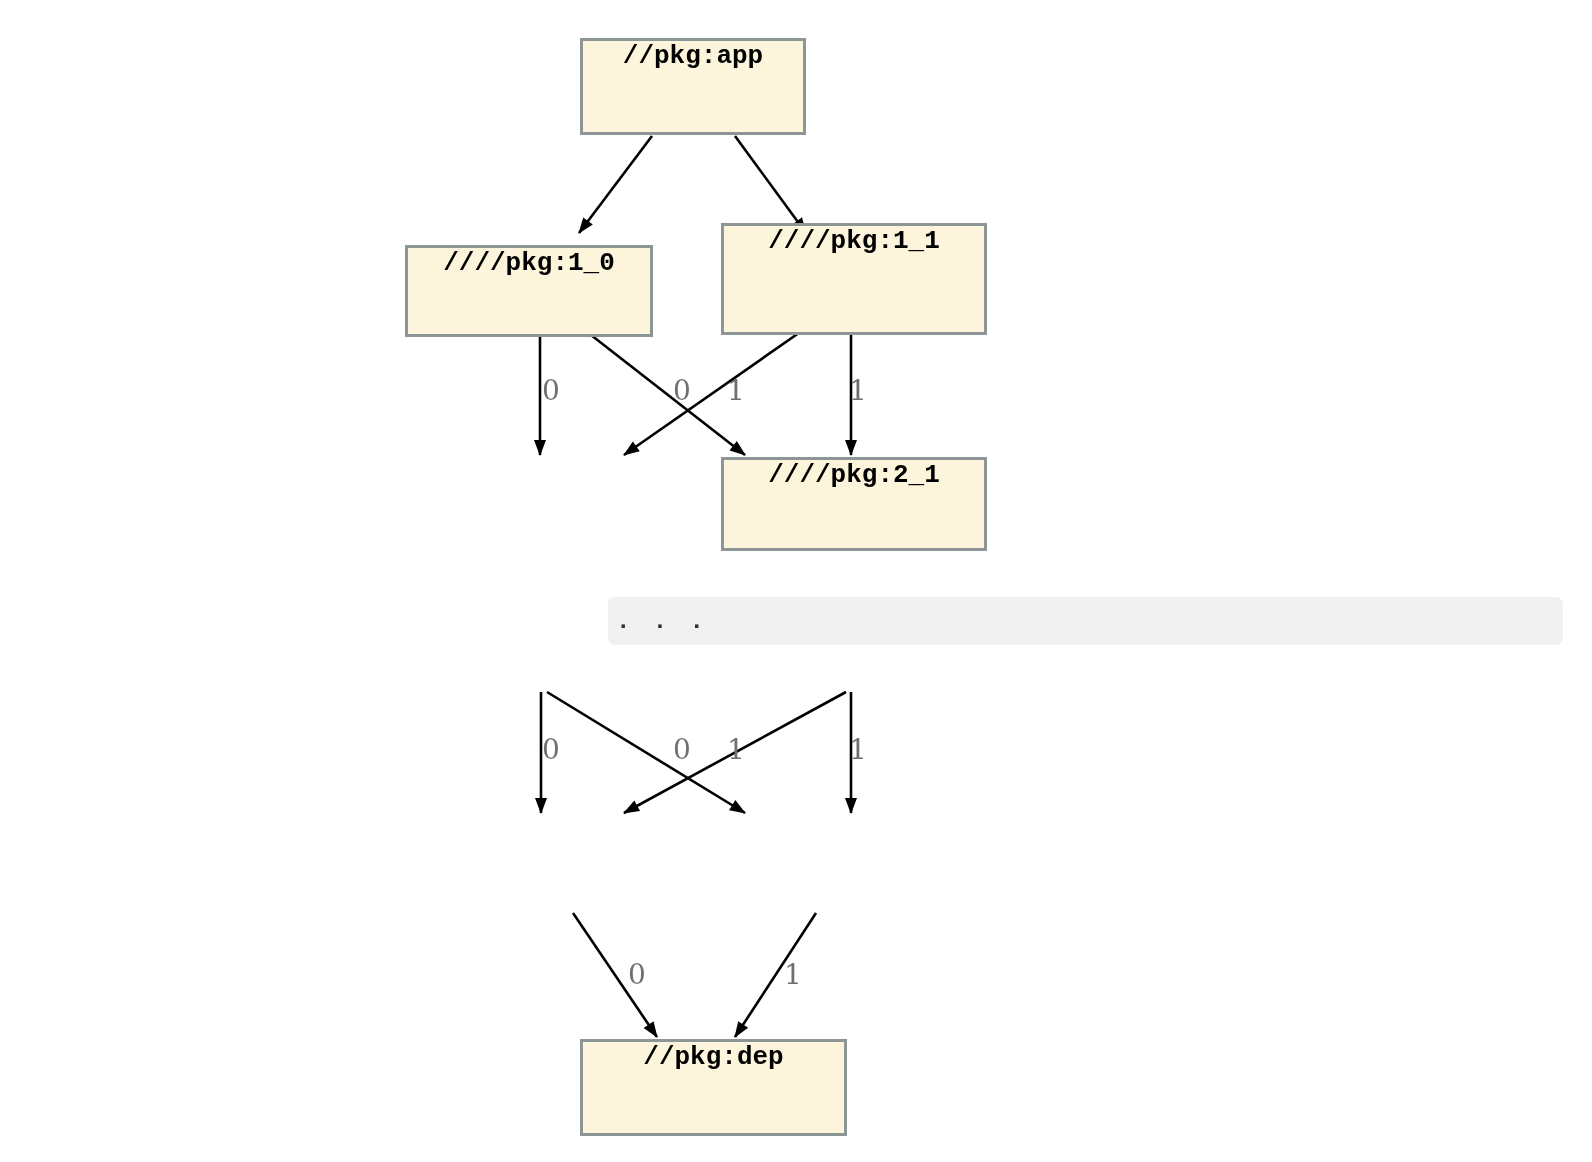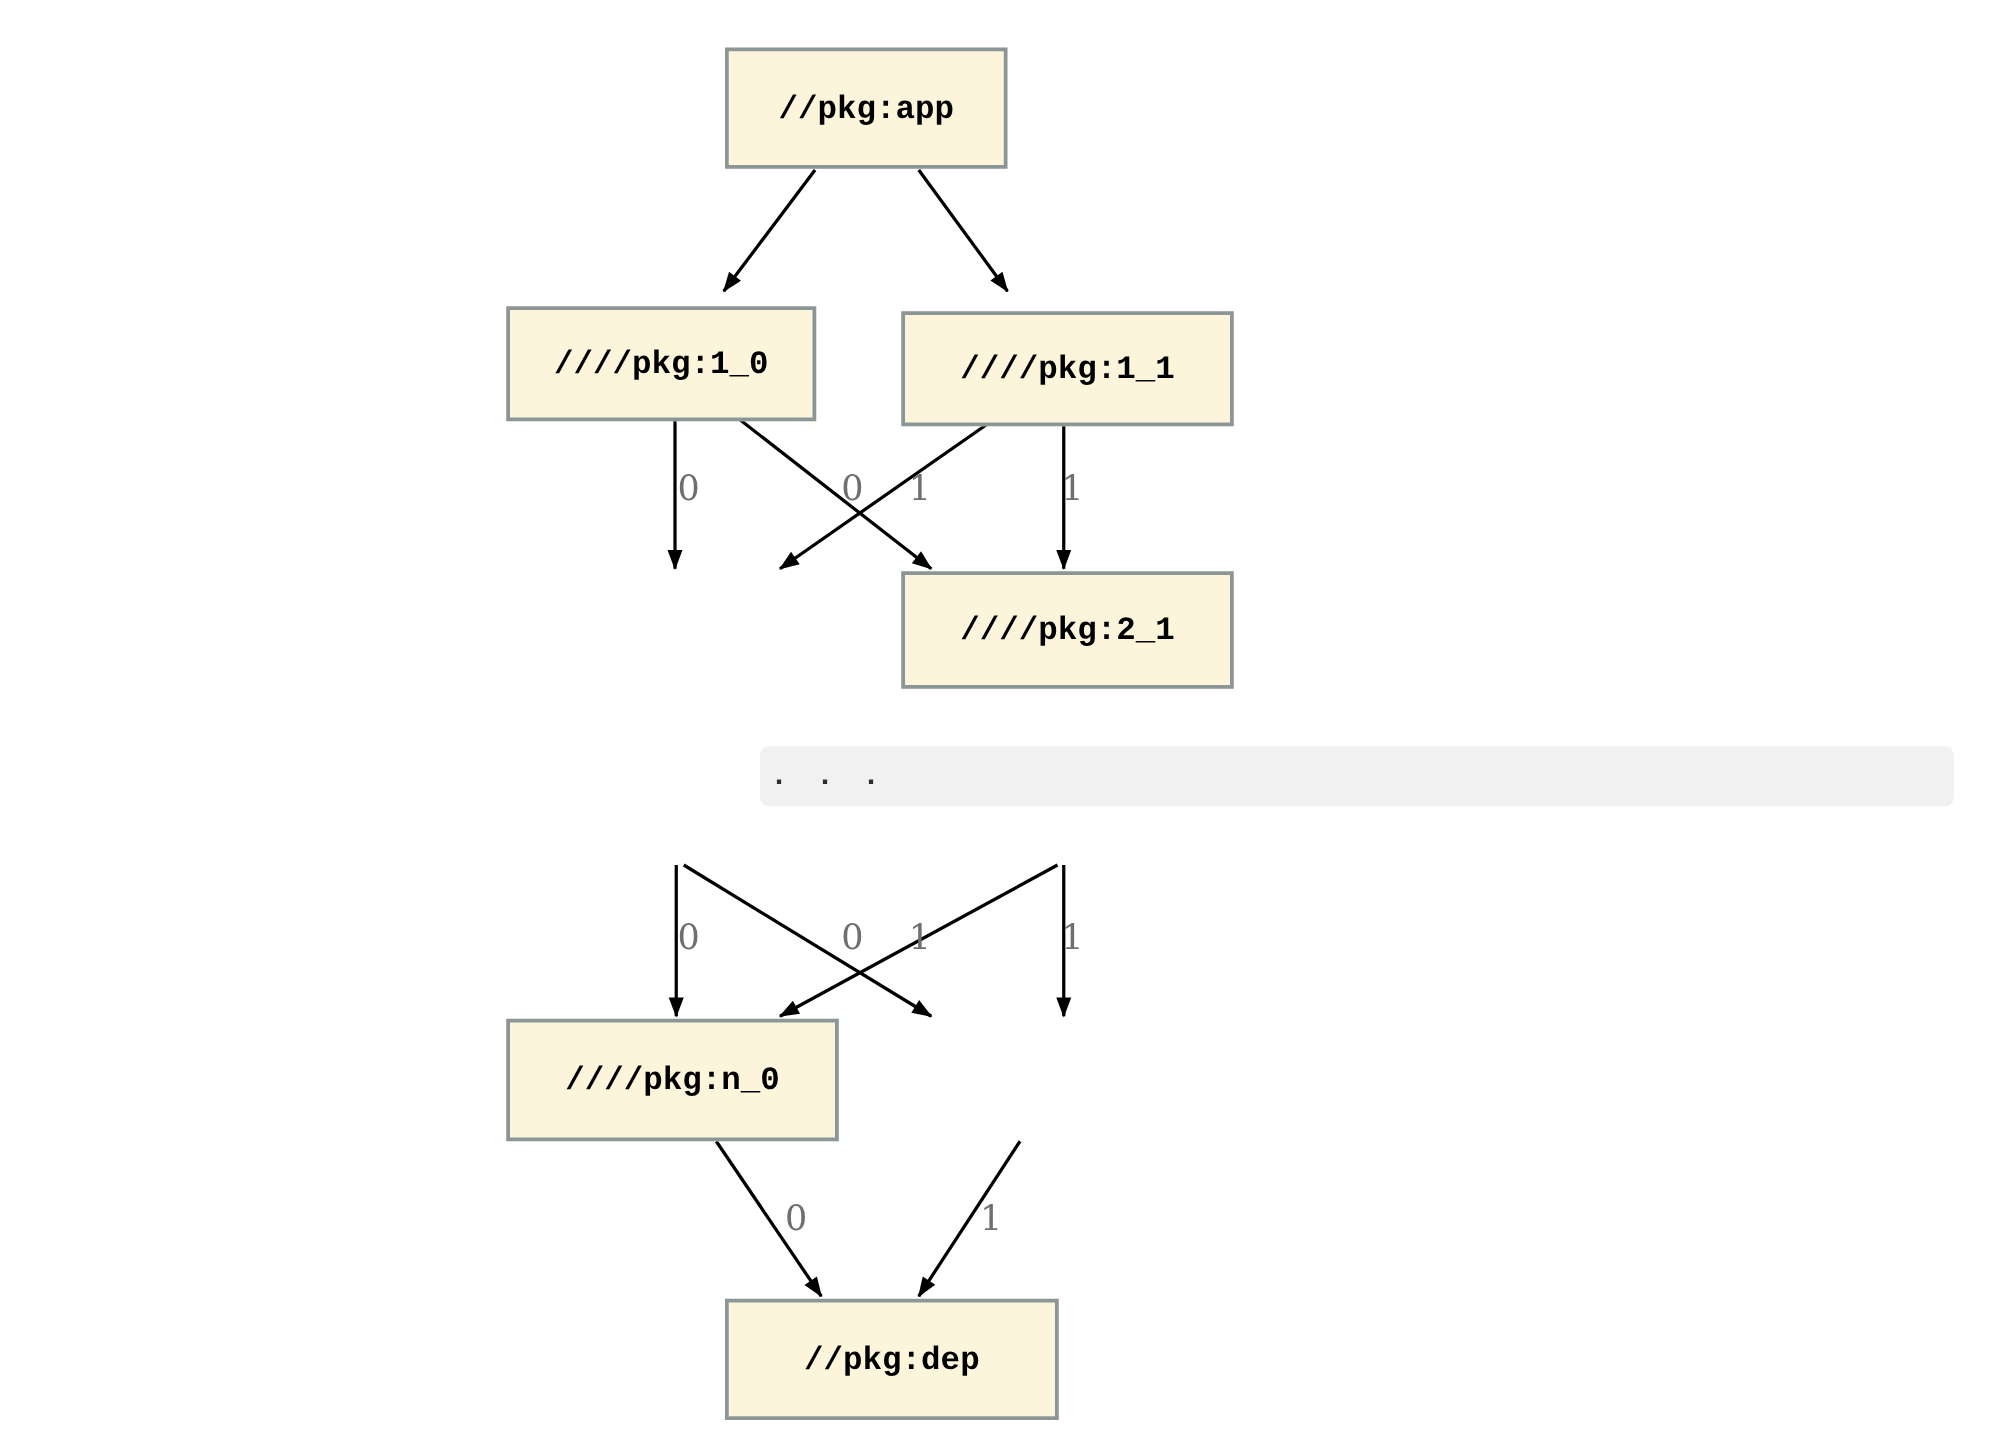--- a/index.html
+++ b/index.html
@@ -24,21 +24,21 @@
     stroke-width: 2.6;
   }
   .arrowhead { fill: var(--edge-color, #000000); }
 
   .node {
     position: absolute;
     box-sizing: border-box;
     background: var(--node-fill, #fcf5db);
     border: 3px solid var(--node-border, #8d9697);
     display: flex;
-    align-items: center;
+    align-items: flex-start;
     justify-content: center;
   }
   .node span {
     font-family: "Liberation Mono", monospace;
     font-weight: bold;
     font-size: 26px;
     color: #000000;
     white-space: pre;
   }
 
@@ -100,36 +100,33 @@
   </svg>
 
   <div class="node" style="left:580px; top:38px; width:226px; height:97px">
     <span>//pkg:app</span>
   </div>
 
   <div class="node" style="left:405px; top:245px; width:248px; height:92px">
     <span>////pkg:1_0</span>
   </div>
 
-  <div class="node" style="left:721px; top:249px; width:266px; height:92px">
+  <div class="node" style="left:721px; top:223px; width:266px; height:112px">
     <span>////pkg:1_1</span>
   </div>
 
 
   <div class="node" style="left:721px; top:457px; width:266px; height:94px">
     <span>////pkg:2_1</span>
   </div>
 
   <div class="ellipsis-bar">
     <span>. . .</span>
   </div>
 
-  <div class="node" style="left:405px; top:815px; width:266px; height:98px">
-    <span>////pkg:n_0</span>
-  </div>
 
 
   <div class="node" style="left:580px; top:1039px; width:267px; height:97px">
     <span>//pkg:dep</span>
   </div>
 
   <span class="elabel" style="left:551px; top:377px">0</span>
   <span class="elabel" style="left:682px; top:377px">0</span>
   <span class="elabel" style="left:736px; top:377px">1</span>
   <span class="elabel" style="left:858px; top:377px">1</span>

